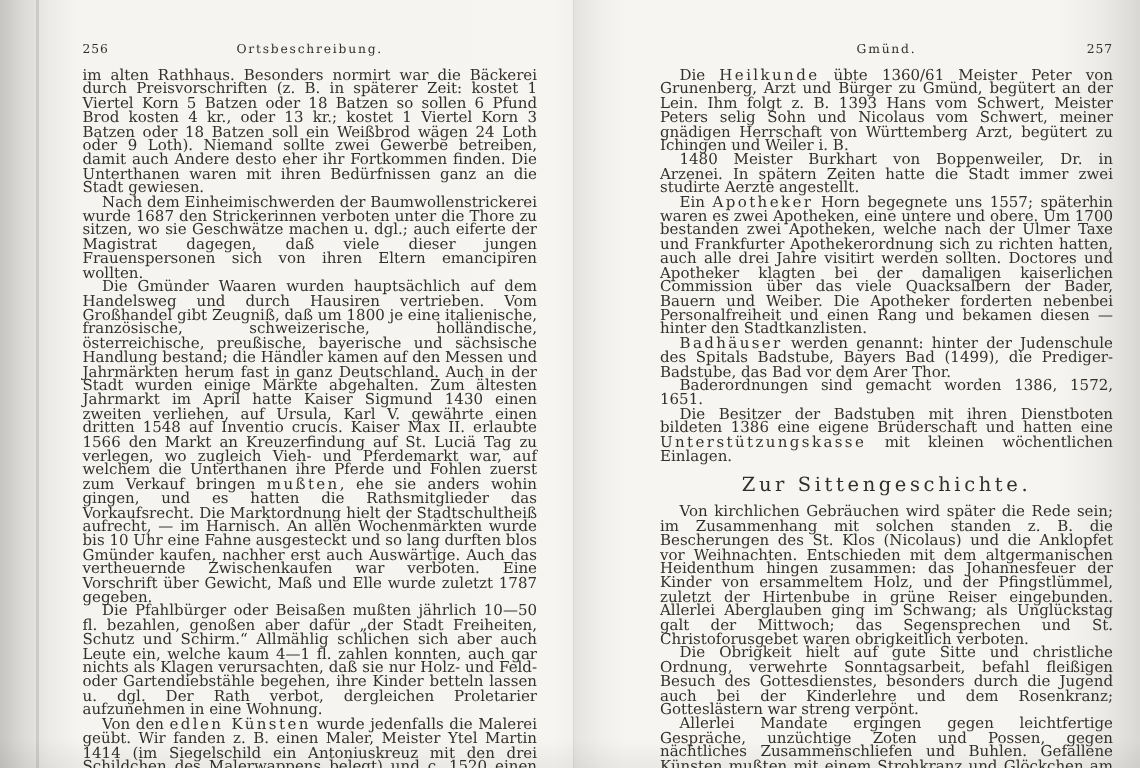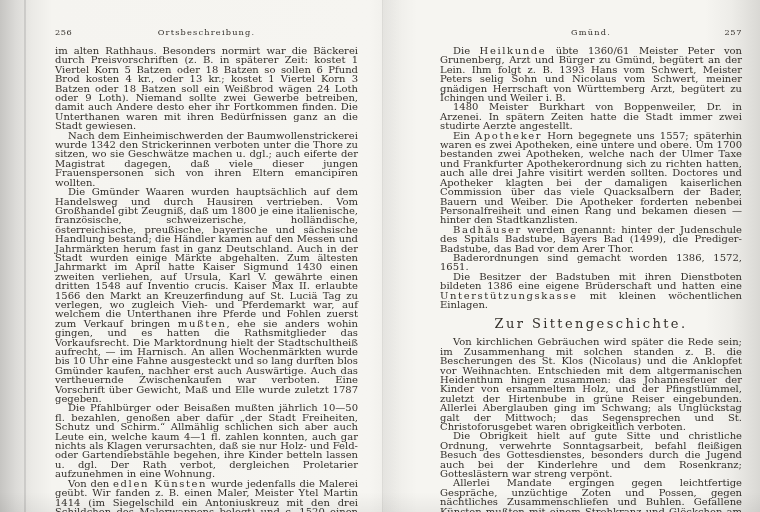--- a/index.html
+++ b/index.html
@@ -64,21 +64,21 @@
   <div class="gutter-shade"></div>
 
   <div class="page page-left">
     <div class="pagehead">
       <span class="pagenum">256</span>
       <span class="runtitle">Ortsbeschreibung.</span>
       <span class="pagenum"></span>
     </div>
     <div class="body-text">
         <p class="para noindent"><span>im alten Rathhaus. Besonders normirt war die Bäckerei durch Preisvorschriften (z. B. in späterer Zeit: kostet 1 Viertel Korn 5 Batzen oder 18 Batzen so sollen 6 Pfund Brod kosten 4 kr., oder 13 kr.; kostet 1 Viertel Korn 3 Batzen oder 18 Batzen soll ein Weißbrod wägen 24 Loth oder 9 Loth). Niemand sollte zwei Gewerbe betreiben, damit auch Andere desto eher ihr Fortkommen finden. Die Unterthanen waren mit ihren Bedürfnissen ganz an die Stadt gewiesen.</span></p>
-        <p class="para"><span>Nach dem Einheimischwerden der Baumwollenstrickerei wurde 1342 den Strickerinnen verboten unter die Thore zu sitzen, wo sie Geschwätze machen u. dgl.; auch eiferte der Magistrat dagegen, daß viele dieser jungen Frauenspersonen sich von ihren Eltern emancipiren wollten.</span></p>
+        <p class="para"><span>Nach dem Einheimischwerden der Baumwollenstrickerei wurde 1687 den Strickerinnen verboten unter die Thore zu sitzen, wo sie Geschwätze machen u. dgl.; auch eiferte der Magistrat dagegen, daß viele dieser jungen Frauenspersonen sich von ihren Eltern emancipiren wollten.</span></p>
         <p class="para"><span>Die Gmünder Waaren wurden hauptsächlich auf dem Handelsweg und durch Hausiren vertrieben. Vom Großhandel gibt Zeugniß, daß um 1800 je eine italienische, französische, schweizerische, holländische, österreichische, preußische, bayerische und sächsische Handlung bestand; die Händler kamen auf den Messen und Jahrmärkten herum fast in ganz Deutschland. Auch in der Stadt wurden einige Märkte abgehalten. Zum ältesten Jahrmarkt im April hatte Kaiser Sigmund 1430 einen zweiten verliehen, auf Ursula, Karl V. gewährte einen dritten 1548 auf Inventio crucis. Kaiser Max II. erlaubte 1566 den Markt an Kreuzerfindung auf St. Luciä Tag zu verlegen, wo zugleich Vieh- und Pferdemarkt war, auf welchem die Unterthanen ihre Pferde und Fohlen zuerst zum Verkauf bringen </span><span class="sperr">mußten</span><span>, ehe sie anders wohin gingen, und es hatten die Rathsmitglieder das Vorkaufsrecht. Die Marktordnung hielt der Stadtschultheiß aufrecht, — im Harnisch. An allen Wochenmärkten wurde bis 10 Uhr eine Fahne ausgesteckt und so lang durften blos Gmünder kaufen, nachher erst auch Auswärtige. Auch das vertheuernde Zwischenkaufen war verboten. Eine Vorschrift über Gewicht, Maß und Elle wurde zuletzt 1787 gegeben.</span></p>
         <p class="para"><span>Die Pfahlbürger oder Beisaßen mußten jährlich 10—50 fl. bezahlen, genoßen aber dafür „der Stadt Freiheiten, Schutz und Schirm.“ Allmählig schlichen sich aber auch Leute ein, welche kaum 4—1 fl. zahlen konnten, auch gar nichts als Klagen verursachten, daß sie nur Holz- und Feld- oder Gartendiebstähle begehen, ihre Kinder betteln lassen u. dgl. Der Rath verbot, dergleichen Proletarier aufzunehmen in eine Wohnung.</span></p>
         <p class="para"><span>Von den </span><span class="sperr">edlen Künsten</span><span> wurde jedenfalls die Malerei geübt. Wir fanden z. B. einen Maler, Meister Ytel Martin 1414 (im Siegelschild ein Antoniuskreuz mit den drei Schildchen des Malerwappens belegt) und c. 1520 einen Maler Thomas Beg, 1650 Joh. Philipp Küchler, Maler und des Raths.</span></p>
       </div>
   </div>
 
   <div class="page page-right">
     <div class="pagehead">
       <span class="pagenum"></span>
       <span class="runtitle">Gmünd.</span>

